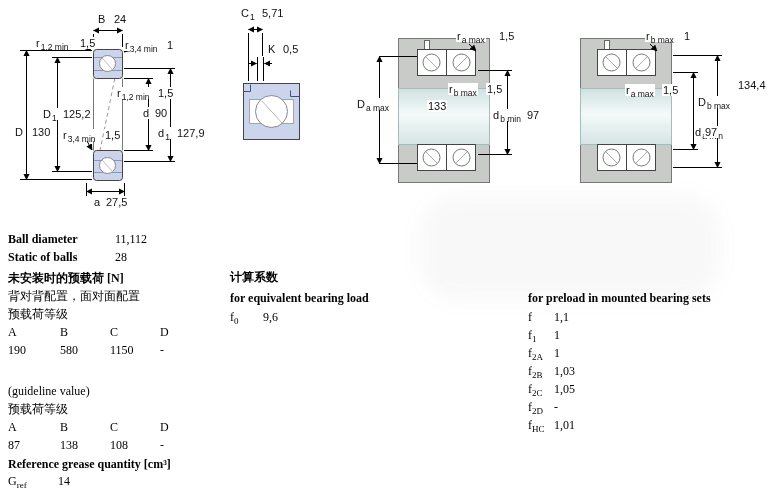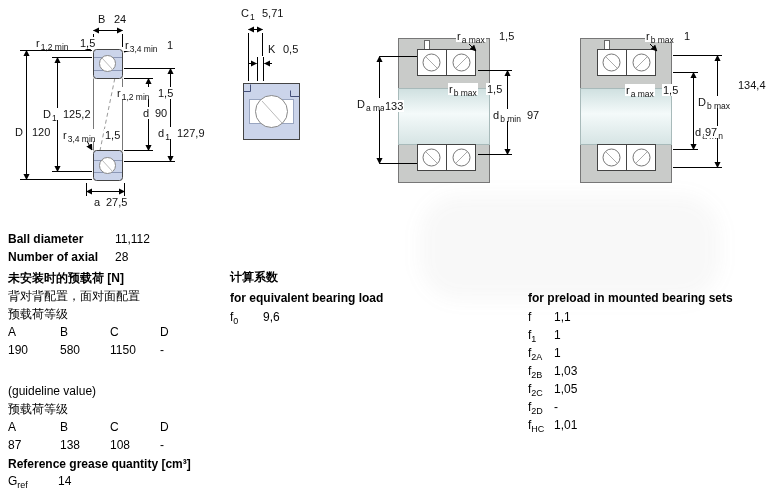--- a/index.html
+++ b/index.html
@@ -4,21 +4,21 @@
 <style>
   html,body{margin:0;padding:0;background:#fff;}
   #stage{position:relative;width:775px;height:498px;background:#fff;overflow:hidden;
          font-family:"Liberation Sans","DejaVu Sans",sans-serif;color:#000;}
   svg{position:absolute;left:0;top:0;}
   
   .dim,.dimv{position:absolute;font-size:11px;line-height:1.1;white-space:nowrap;
              background:#fff;padding:0 1px;color:#111;}
   .sb{font-size:8.5px;position:relative;top:3px;margin-left:1px;}
   
-  .t{position:absolute;font-size:12px;line-height:1.15;white-space:nowrap;}
+  .t{position:absolute;font-size:12px;line-height:1.15;white-space:nowrap;font-family:Liberation Serif, serif;}
   .b{font-weight:bold;}
   .cell{display:inline-block;}
   .w1{width:52px;} .w2{width:50px;} .w3{width:50px;}
   .fsym{display:inline-block;width:26px;}
   .fsym0{display:inline-block;width:33px;}
   .gsym{display:inline-block;width:50px;}
   .sb2{font-size:9px;position:relative;top:3px;}
   .wm{position:absolute;left:420px;top:195px;width:300px;height:105px;border-radius:40px;
       background:rgba(120,120,120,0.05);filter:blur(9px);}
 </style>
@@ -180,21 +180,21 @@
   <span class="dim" style="left:116px;top:87px"><span>r</span><span class="sb">1,2 min</span></span>
   <span class="dimv" style="left:157px;top:87px">1,5</span>
 
   <span class="dim" style="left:42px;top:108px"><span>D</span><span class="sb">1</span></span>
   <span class="dimv" style="left:62px;top:108px">125,2</span>
 
   <span class="dim" style="left:142px;top:107px"><span>d</span><span class="sb"></span></span>
   <span class="dimv" style="left:154px;top:107px">90</span>
 
   <span class="dim" style="left:14px;top:126px"><span>D</span><span class="sb"></span></span>
-  <span class="dimv" style="left:31px;top:126px">120</span>
+  <span class="dimv" style="left:31px;top:126px">130</span>
 
   <span class="dim" style="left:62px;top:129px"><span>r</span><span class="sb">3,4 min</span></span>
   <span class="dimv" style="left:104px;top:129px">1,5</span>
 
   <span class="dim" style="left:157px;top:127px"><span>d</span><span class="sb">1</span></span>
   <span class="dimv" style="left:176px;top:127px">127,9</span>
 
   <span class="dim" style="left:93px;top:196px"><span>a</span><span class="sb"></span></span>
   <span class="dimv" style="left:105px;top:196px">27,5</span>
 
@@ -204,41 +204,41 @@
   <span class="dim" style="left:267px;top:43px"><span>K</span><span class="sb"></span></span>
   <span class="dimv" style="left:282px;top:43px">0,5</span>
 
   <span class="dim" style="left:456px;top:30px"><span>r</span><span class="sb">a max</span></span>
   <span class="dimv" style="left:498px;top:30px">1,5</span>
 
   <span class="dim" style="left:448px;top:83px"><span>r</span><span class="sb">b max</span></span>
   <span class="dimv" style="left:486px;top:83px">1,5</span>
 
   <span class="dim" style="left:356px;top:98px"><span>D</span><span class="sb">a max</span></span>
-  <span class="dimv" style="left:384px;top:100px">133</span>
+  <span class="dimv" style="left:427px;top:100px">133</span>
 
   <span class="dim" style="left:492px;top:109px"><span>d</span><span class="sb">b min</span></span>
   <span class="dimv" style="left:526px;top:109px">97</span>
 
   <span class="dim" style="left:645px;top:30px"><span>r</span><span class="sb">b max</span></span>
   <span class="dimv" style="left:683px;top:30px">1</span>
 
   <span class="dim" style="left:625px;top:84px"><span>r</span><span class="sb">a max</span></span>
   <span class="dimv" style="left:662px;top:84px">1,5</span>
 
   <span class="dim" style="left:697px;top:96px"><span>D</span><span class="sb">b max</span></span>
   <span class="dimv" style="left:737px;top:79px">134,4</span>
 
   <span class="dim" style="left:694px;top:126px"><span>d</span><span class="sb">a min</span></span>
   <span class="dimv" style="left:704px;top:126px">97</span>
 
   <div class="t b" style="left:8px;top:233px">Ball diameter</div>
   <div class="t" style="left:115px;top:233px">11,112</div>
 
-  <div class="t b" style="left:8px;top:251px">Number of axial</div>
+  <div class="t b" style="left:8px;top:251px">Static of balls</div>
   <div class="t" style="left:115px;top:251px">28</div>
 
   <div class="t b" style="left:8px;top:272px">未安装时的预载荷 [N]</div>
   <div class="t" style="left:8px;top:290px">背对背配置，面对面配置</div>
   <div class="t" style="left:8px;top:308px">预载荷等级</div>
 
   <div class="t" style="left:8px;top:326px">
     <span class="cell w1">A</span><span class="cell w2">B</span><span class="cell w3">C</span><span class="cell">D</span>
   </div>
   <div class="t" style="left:8px;top:344px">

